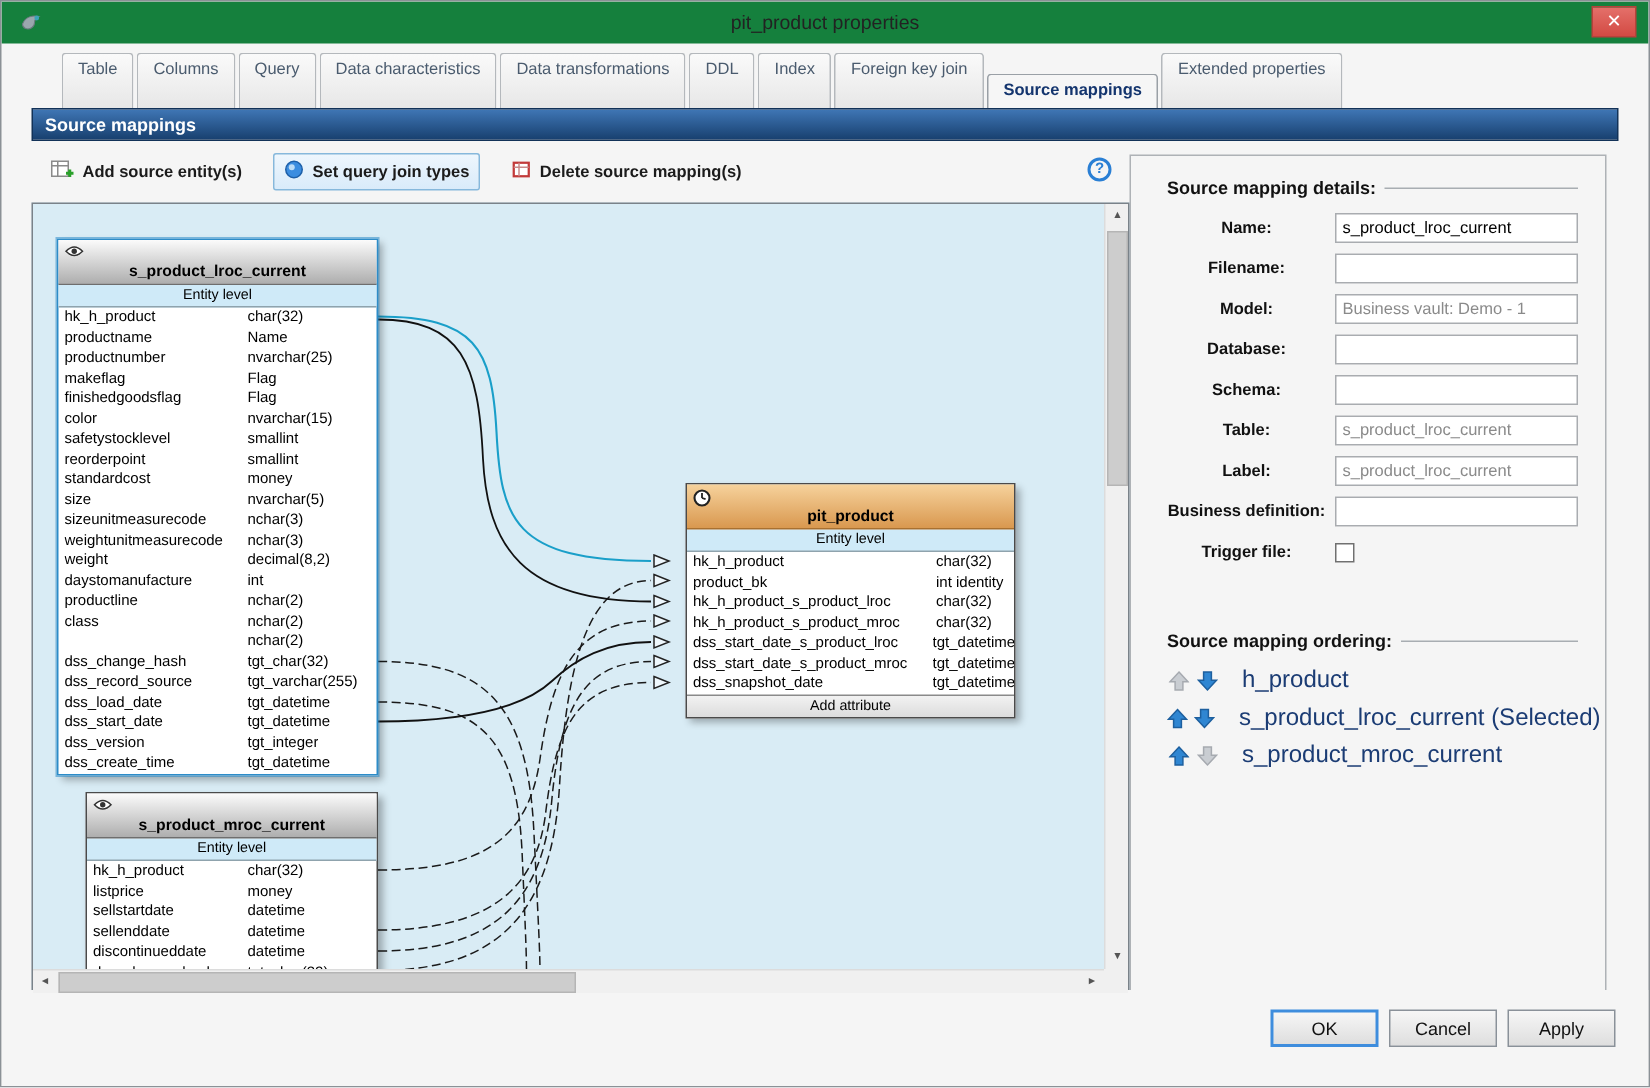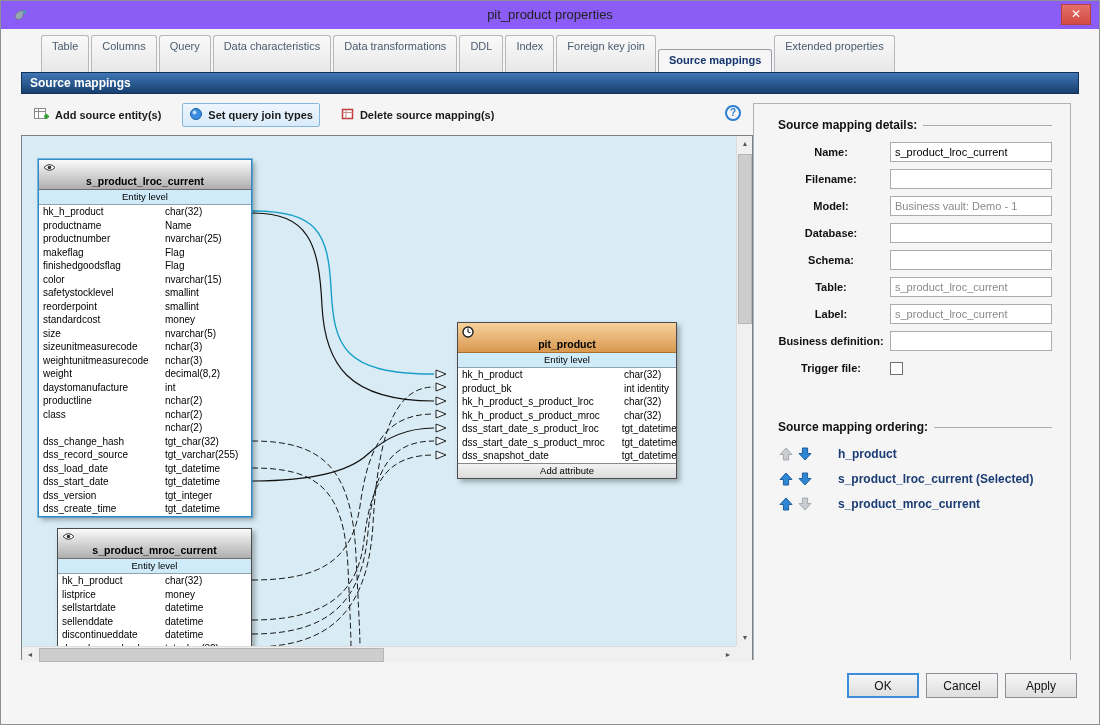--- a/index.html
+++ b/index.html
@@ -1,20 +1,20 @@
 <!DOCTYPE html>
 <html><head>
 <meta charset="utf-8">
 <style>
   * { box-sizing: border-box; margin: 0; padding: 0; }
   html,body { width:1100px; height:725px; font-family:"Liberation Sans", sans-serif; background:#fff; }
   .window { position:relative; width:1100px; height:725px; background:#f5f5f5; border:1px solid #8b9196; overflow:hidden; }
 
   
-  .titlebar { position:relative; height:28px; background:#8b5cf6; }
+  .titlebar { position:relative; height:28px; background:#15803d; }
   .titlebar .title { position:absolute; left:0; right:0; top:6px; text-align:center; font-size:13px; color:#222; }
   .app-icon { position:absolute; left:12px; top:6px; width:16px; height:16px; }
   .close-btn { position:absolute; right:8px; top:3px; width:30px; height:21px; background:linear-gradient(#e4706a,#d34a43); border:1px solid #b8413b; color:#fff; font-size:12px; line-height:19px; text-align:center; cursor:pointer; }
 
   
   .tabstrip { display:flex; align-items:flex-end; margin:20px 20px 0 20px; padding-left:20px; height:23px; }
   .tab { height:37px; padding:0 10px; margin-right:2px; font-size:11px; line-height:20px; color:#4a5b6e;
          background:linear-gradient(#fafafa,#e7e7e7); border:1px solid #b4b8bc; border-bottom:none;
          border-radius:3px 3px 0 0; white-space:nowrap; overflow:hidden; cursor:pointer; }
   .tab.active { height:23px; font-weight:bold; color:#14356e; background:#f6f6f6; border-color:#9aa0a6; }
@@ -65,21 +65,21 @@
   .group-head .gh-text { font-weight:bold; font-size:12px; color:#111; white-space:nowrap; }
   .group-head .gh-line { flex:1; height:1px; background:#a8adb2; margin-left:6px; }
   .f-row { display:flex; align-items:center; height:20px; margin-bottom:7px; }
   .f-label { width:112px; text-align:center; padding-right:6px; font-size:11px; font-weight:bold; color:#111; white-space:nowrap; }
   .f-input { flex:1; height:20px; border:1px solid #a9acb0; background:#fff; font-family:"Liberation Sans",sans-serif; font-size:11px; padding:1px 4px; color:#000; }
   .f-input.disabled { color:#8a8a8a; }
   .f-check { width:13px; height:13px; border:1px solid #707070; background:#fff; display:inline-block; cursor:pointer; }
   .ordering { margin-top:42px; }
   .o-row { display:flex; align-items:center; height:20px; margin-bottom:5px; gap:4px; }
   .o-arrow { width:15px; height:15px; display:inline-flex; align-items:center; justify-content:center; cursor:pointer; }
-  .o-label { font-size:12px; font-weight:bold; color:#1b3c74; margin-left:22px; white-space:nowrap; }
+  .o-label { font-size:16px; font-weight:normal; color:#1b3c74; margin-left:12px; white-space:nowrap; }
 
   
   .footer { position:absolute; left:0; right:0; bottom:0; height:64px; background:#f5f5f5;padding-left:36px; }
   .footer .btn-row { position:absolute; right:22px; top:13px; display:flex; gap:7px; }
   .fbtn { width:72px; height:25px; font-family:"Liberation Sans",sans-serif; font-size:12px; color:#111;
           background:linear-gradient(#f6f6f6,#dedede); border:1px solid #8a9199; cursor:pointer; }
   .fbtn.default { border:2px solid #3e8ddd; }
 </style>
 </head>
 <body>

